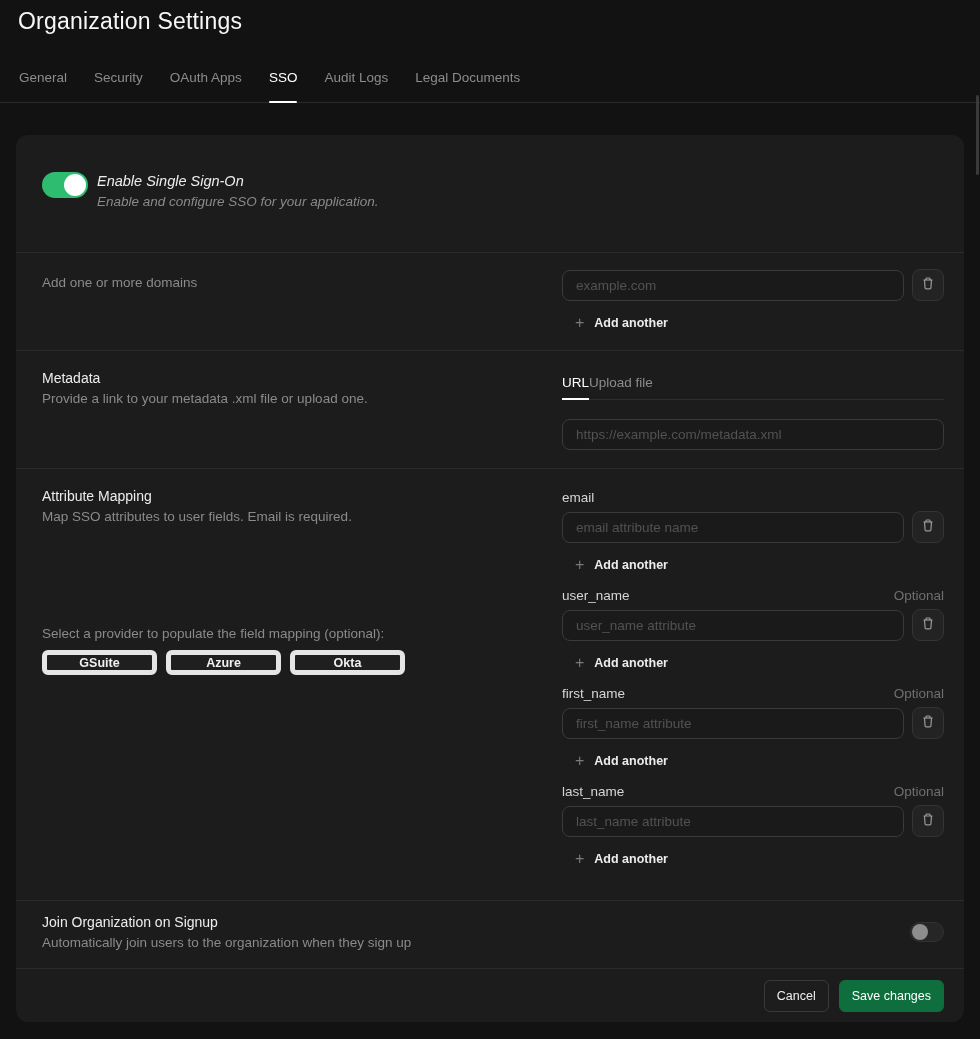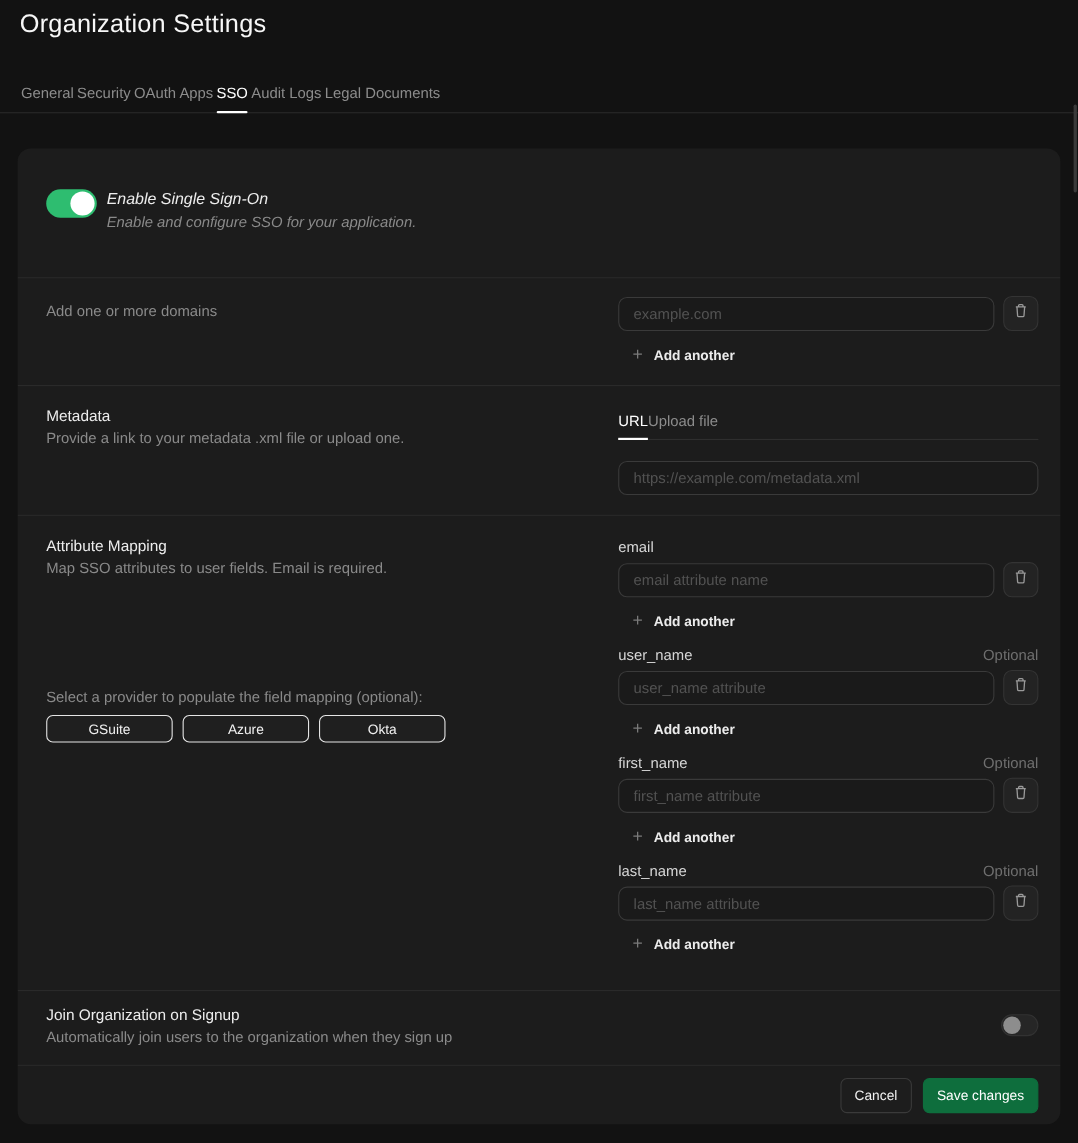--- a/index.html
+++ b/index.html
@@ -11,21 +11,21 @@
     position:relative;
     overflow:hidden;
   }
   .page-title {
     position:absolute; top:8px; left:18px;
     font-size:23px; font-weight:400; color:#f7f7f7; letter-spacing:.2px;
   }
   .tabbar {
     position:absolute; top:70px; left:0; width:980px; height:33px;
     border-bottom:1px solid #2a2a2a;
-    display:flex; align-items:flex-end; padding-left:19px; gap:3px;
+    display:flex; padding-left:19px; gap:27px;
   }
   .tab {
     font-size:13.5px; color:#8c8c8c; padding-bottom:10px; position:relative;
     cursor:pointer; white-space:nowrap;
   }
   .tab.active { color:#ffffff; }
   .tab.active::after {
     content:""; position:absolute; left:0; right:0; bottom:-1px; height:2px;
     background:#ffffff; border-radius:1px;
   }
@@ -96,23 +96,24 @@
 
   
   .attr-row { margin-bottom:15px; }
   .attr-label-row { display:flex; justify-content:space-between; align-items:baseline; margin-bottom:5px; }
   .attr-label { font-size:13.5px; color:#d6d6d6; line-height:17px; }
   .optional { font-size:13.5px; color:#6f6f6f; }
   .provider-hint { font-size:13.5px; color:#8a8a8a; margin-top:100px; }
   .provider-row { display:flex; gap:9px; margin-top:9px; }
   .provider-btn {
     width:115px; height:25px; border-radius:6px; background:#1f1f1f;
-    border:1px solid #e5e5e5; color:#f0f0f0; font-size:12.5px;
+    border:5px solid #e5e5e5; color:#f0f0f0; font-size:12.5px;
     display:flex; align-items:center; justify-content:center; cursor:pointer;
     font-family:"Liberation Sans","DejaVu Sans",sans-serif;
+    font-weight:bold;
   }
 
   
   .btn {
     height:32px; padding:0 12px; border-radius:6px; font-size:12.5px;
     display:flex; align-items:center; justify-content:center; cursor:pointer;
     font-family:"Liberation Sans","DejaVu Sans",sans-serif;
   }
   .btn-cancel { background:#1d1d1d; border:1px solid #3a3a3a; color:#f0f0f0; }
   .btn-save   { background:#0e6e3d; border:1px solid #0e6e3d; color:#ffffff; }

